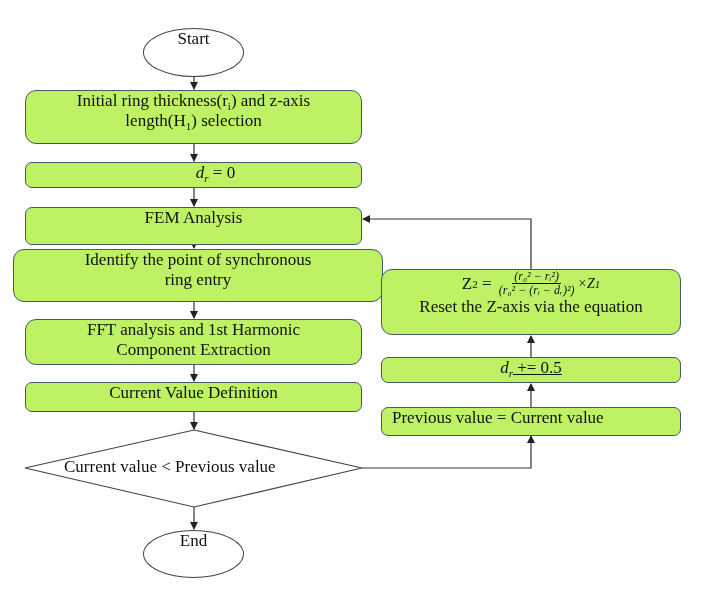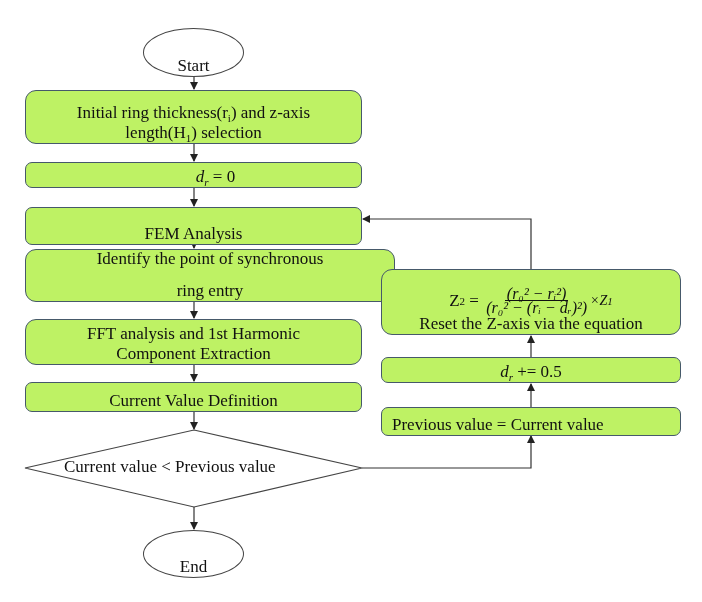--- a/index.html
+++ b/index.html
@@ -1,31 +1,31 @@
 <!DOCTYPE html>
 <html><head>
   <meta charset="utf-8">
   <style>
     html, body { margin: 0; padding: 0; background: #ffffff; }
     body { width: 702px; height: 602px; position: relative; overflow: hidden;
            font-family: "Liberation Serif", "DejaVu Serif", serif; color: #111; }
     #canvas { position: absolute; left: 0; top: 0; }
     .node { position: absolute; box-sizing: border-box; display: flex; flex-direction: column;
-            align-items: center; justify-content: flex-end; text-align: center;
+            align-items: center; justify-content: flex-start; text-align: center;
             font-size: 17px; line-height: 20px; }
     .box { border: 1.3px solid #46596a; border-radius: 7px; background: #bef264; }
     .box.big { border-radius: 11px; }
     .ellipse { border: 1.2px solid #444; border-radius: 50%; background: #fff; }
     .math { font-style: italic; }
     sub, sup { font-size: 11px; line-height: 0; }
-    .frac { display: inline-flex; flex-direction: column; vertical-align: middle; align-items: center; font-size: 16px; line-height: 13px; font-style: italic; margin: 0 1px; }
+    .frac { display: inline-flex; flex-direction: column; vertical-align: middle; align-items: center; font-size: 12px; line-height: 13px; font-style: italic; margin: 0 1px; }
     .frac .num { border-bottom: 1px solid #111; padding: 0 2px; }
     .frac .den { padding: 0 2px; }
     .fline { display: flex; align-items: center; font-size: 17px; }
-    .left-text { justify-content: flex-end; align-items: flex-start; padding-left: 10px; }
+    .left-text { justify-content: flex-start; align-items: flex-start; padding-left: 10px; }
     .diamond-label { position: absolute; font-size: 17px; white-space: nowrap; }
   </style>
 </head>
 <body>
 
 <svg id="canvas" width="702" height="602">
   <defs>
     <marker id="arr" markerWidth="8" markerHeight="8" refX="7" refY="4" orient="auto" markerUnits="userSpaceOnUse">
       <path d="M0,0 L8,4 L0,8 z" fill="#222"></path>
     </marker>
@@ -62,21 +62,21 @@
 </div>
 
 <div class="node box" style="left:25px;top:162px;width:337px;height:26px;padding-left:44px;">
   <div><span class="math">d</span><sub class="math">r</sub><span> = 0</span></div>
 </div>
 
 <div class="node box" style="left:25px;top:207px;width:337px;height:38px;">
   <span>FEM Analysis</span>
 </div>
 
-<div class="node box big" style="left:25px;top:249px;width:370px;height:53px;gap:12px;">
+<div class="node box big" style="left:13px;top:249px;width:370px;height:53px;">
   <span>Identify the point of synchronous</span>
   <span>ring entry</span>
 </div>
 
 <div class="node box big" style="left:25px;top:319px;width:337px;height:46px;">
   <span>FFT analysis and 1st Harmonic</span>
   <span>Component Extraction</span>
 </div>
 
 <div class="node box" style="left:25px;top:382px;width:337px;height:30px;">
@@ -98,18 +98,18 @@
       <span class="num">(r₀² − rᵢ²)</span>
       <span class="den">(r₀² − (rᵢ − dᵣ)²)</span>
     </span>
     <span class="math" style="font-size:14px;">×Z</span>
       <sub class="math">1</sub>
   </div>
   <span>Reset the Z-axis via the equation</span>
 </div>
 
 <div class="node box" style="left:381px;top:357px;width:300px;height:26px;">
-  <div><span class="math">d</span><sub class="math">r</sub><span style="white-space:pre;"> += 0.5</span></div>
+  <div><span class="math">d</span><sub class="math">r</sub><span style="white-space:pre;text-decoration:underline;"> += 0.5</span></div>
 </div>
 
 <div class="node box left-text" style="left:381px;top:407px;width:300px;height:29px;">
   <span>Previous value = Current value</span>
 </div>
 
 </body></html>

